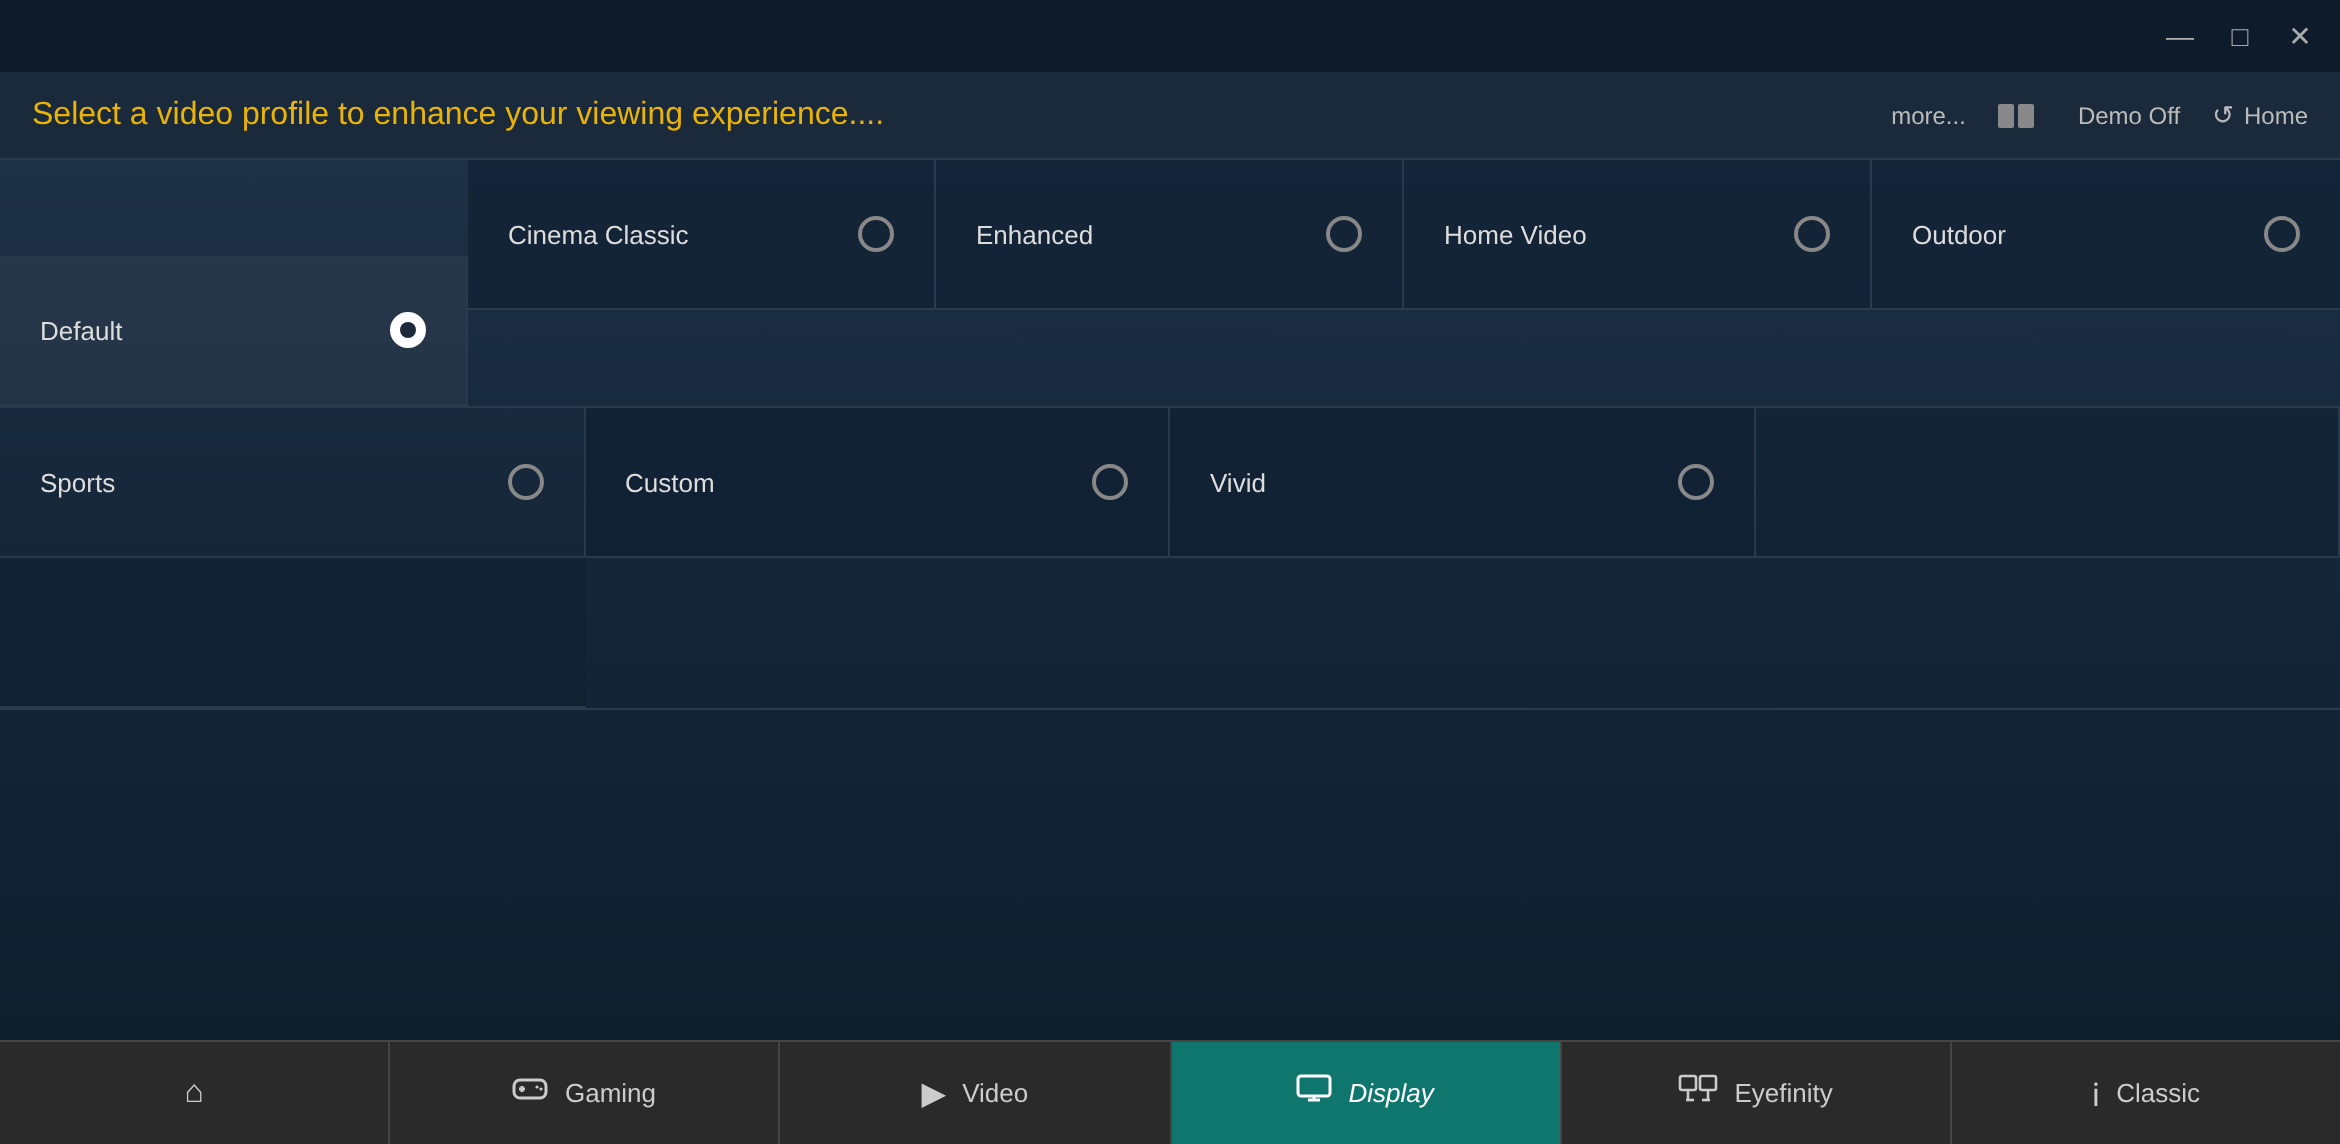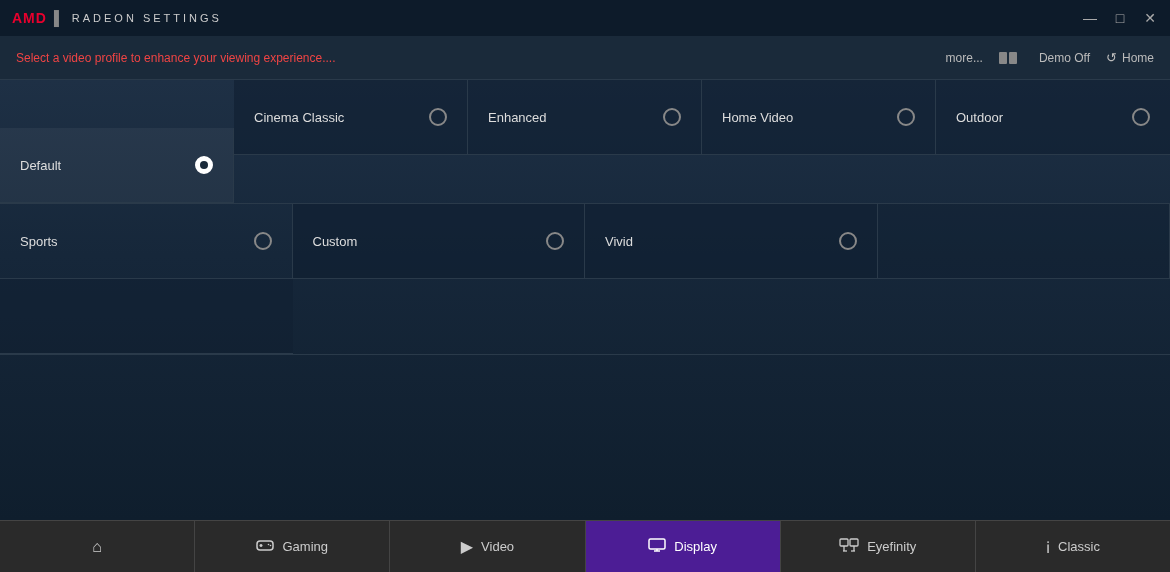--- a/index.html
+++ b/index.html
@@ -60,22 +60,22 @@
     .header {
       background: #1a2a3a;
       height: 44px;
       display: flex;
       align-items: center;
       padding: 0 16px;
       border-bottom: 1px solid #2a3a4a;
       flex-shrink: 0;
     }
     .header-subtitle {
-      font-size: 12px;
-      color: #ef4444;
+      font-size: 16px;
+      color: #eab308;
       flex: 1;
     }
     .header-controls {
       display: flex;
       align-items: center;
       gap: 16px;
     }
     .header-more {
       color: #bbb;
       font-size: 12px;
@@ -205,37 +205,32 @@
       justify-content: center;
       gap: 8px;
       font-size: 13px;
       color: #ccc;
       cursor: pointer;
       border-right: 1px solid #444;
       transition: background 0.15s;
     }
     .nav-item:last-child { border-right: none; }
     .nav-item.active {
-      background: #4c1d95;
+      background: #0f766e;
       color: #fff;
+      font-style: italic;
     }
     .nav-icon {
       font-size: 16px;
     }
   </style>
 </head>
 <body>
 
 <div class="title-bar">
-  <div class="title-bar-brand">
-    <div class="amd-logo">
-      <span class="amd">AMD</span><span style="color:#888;margin:0 2px;">▐</span>
-    </div>
-    <div class="title-bar-title">RADEON SETTINGS</div>
-  </div>
   <div class="title-bar-controls">
     <div class="title-bar-btn">—</div>
     <div class="title-bar-btn">□</div>
     <div class="title-bar-btn">✕</div>
   </div>
 </div>
 
 <div class="header">
   <div class="header-subtitle">Select a video profile to enhance your viewing experience....</div>
   <div class="header-controls">

